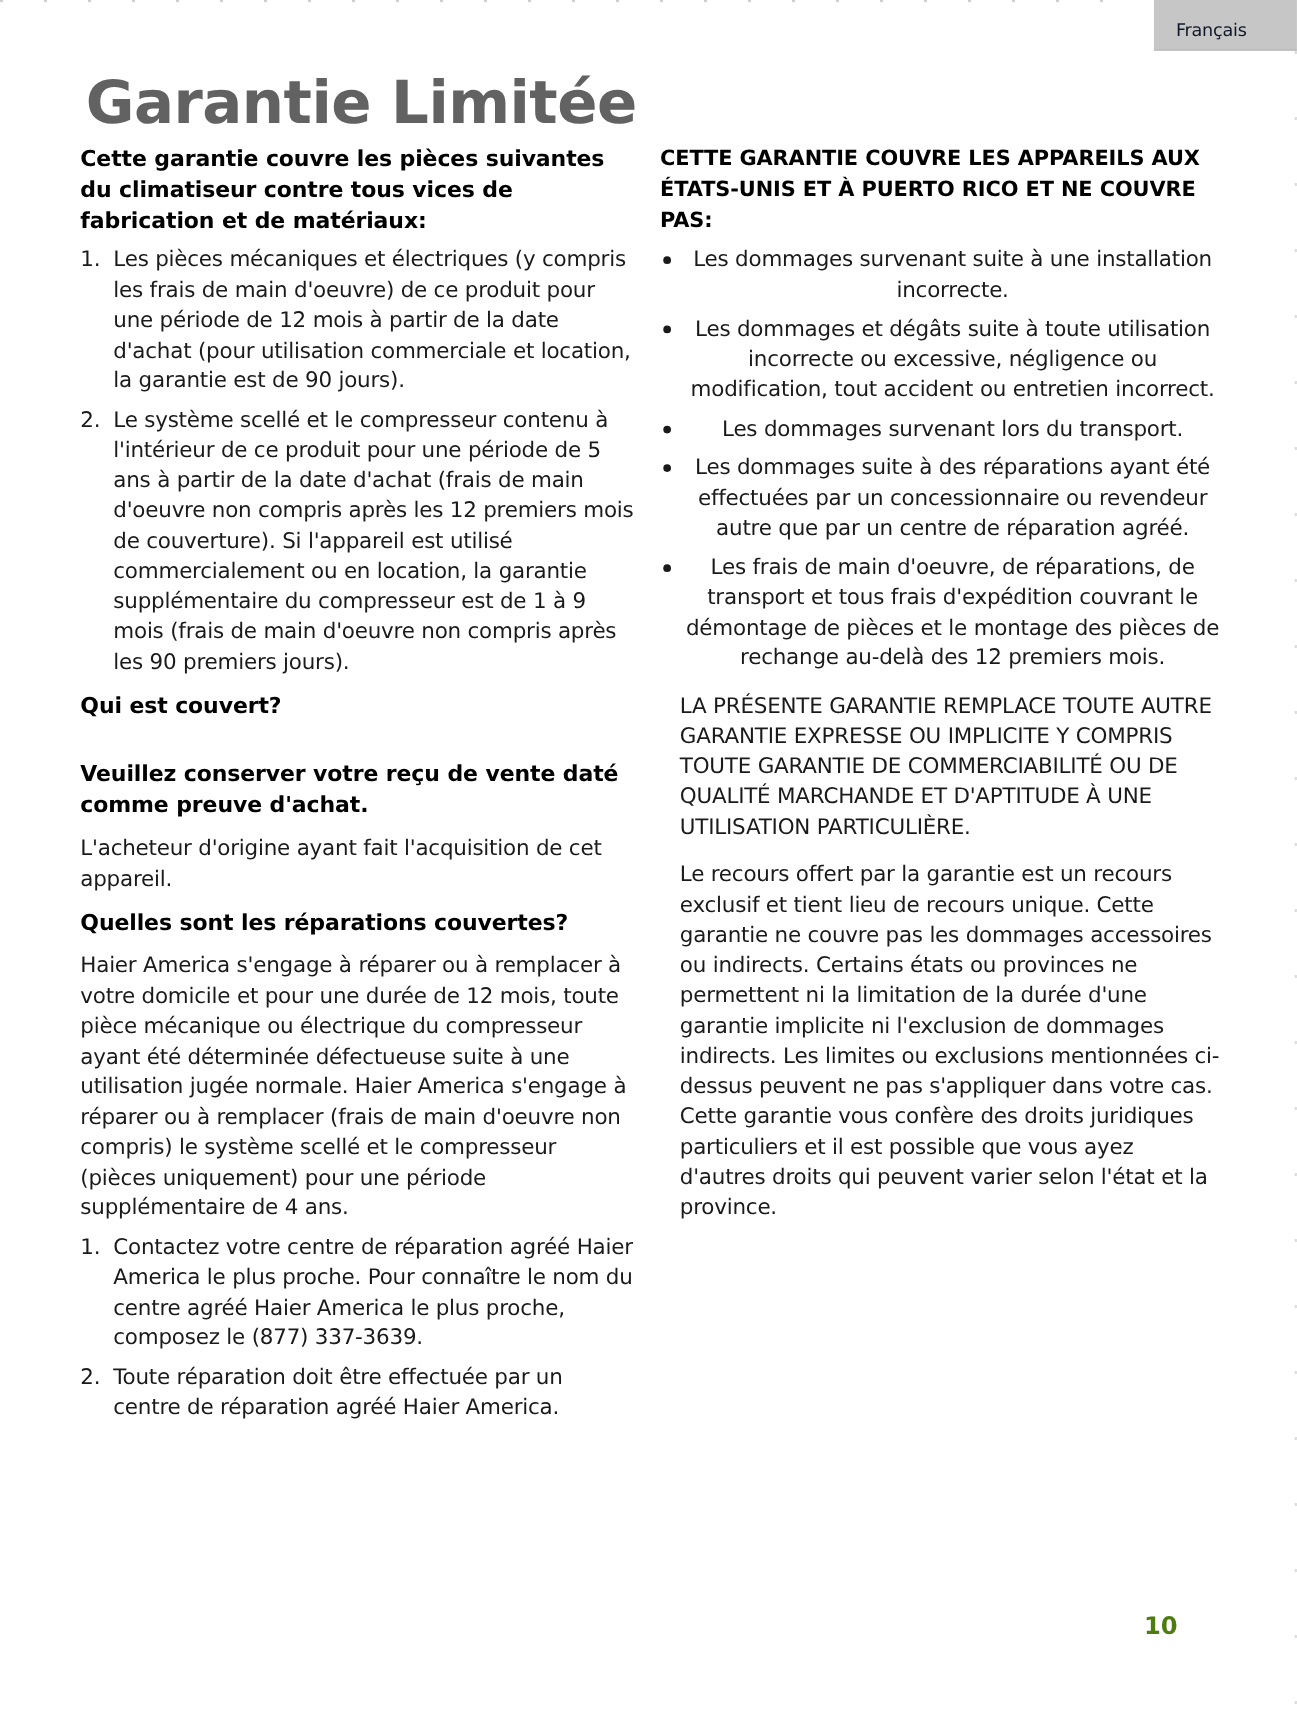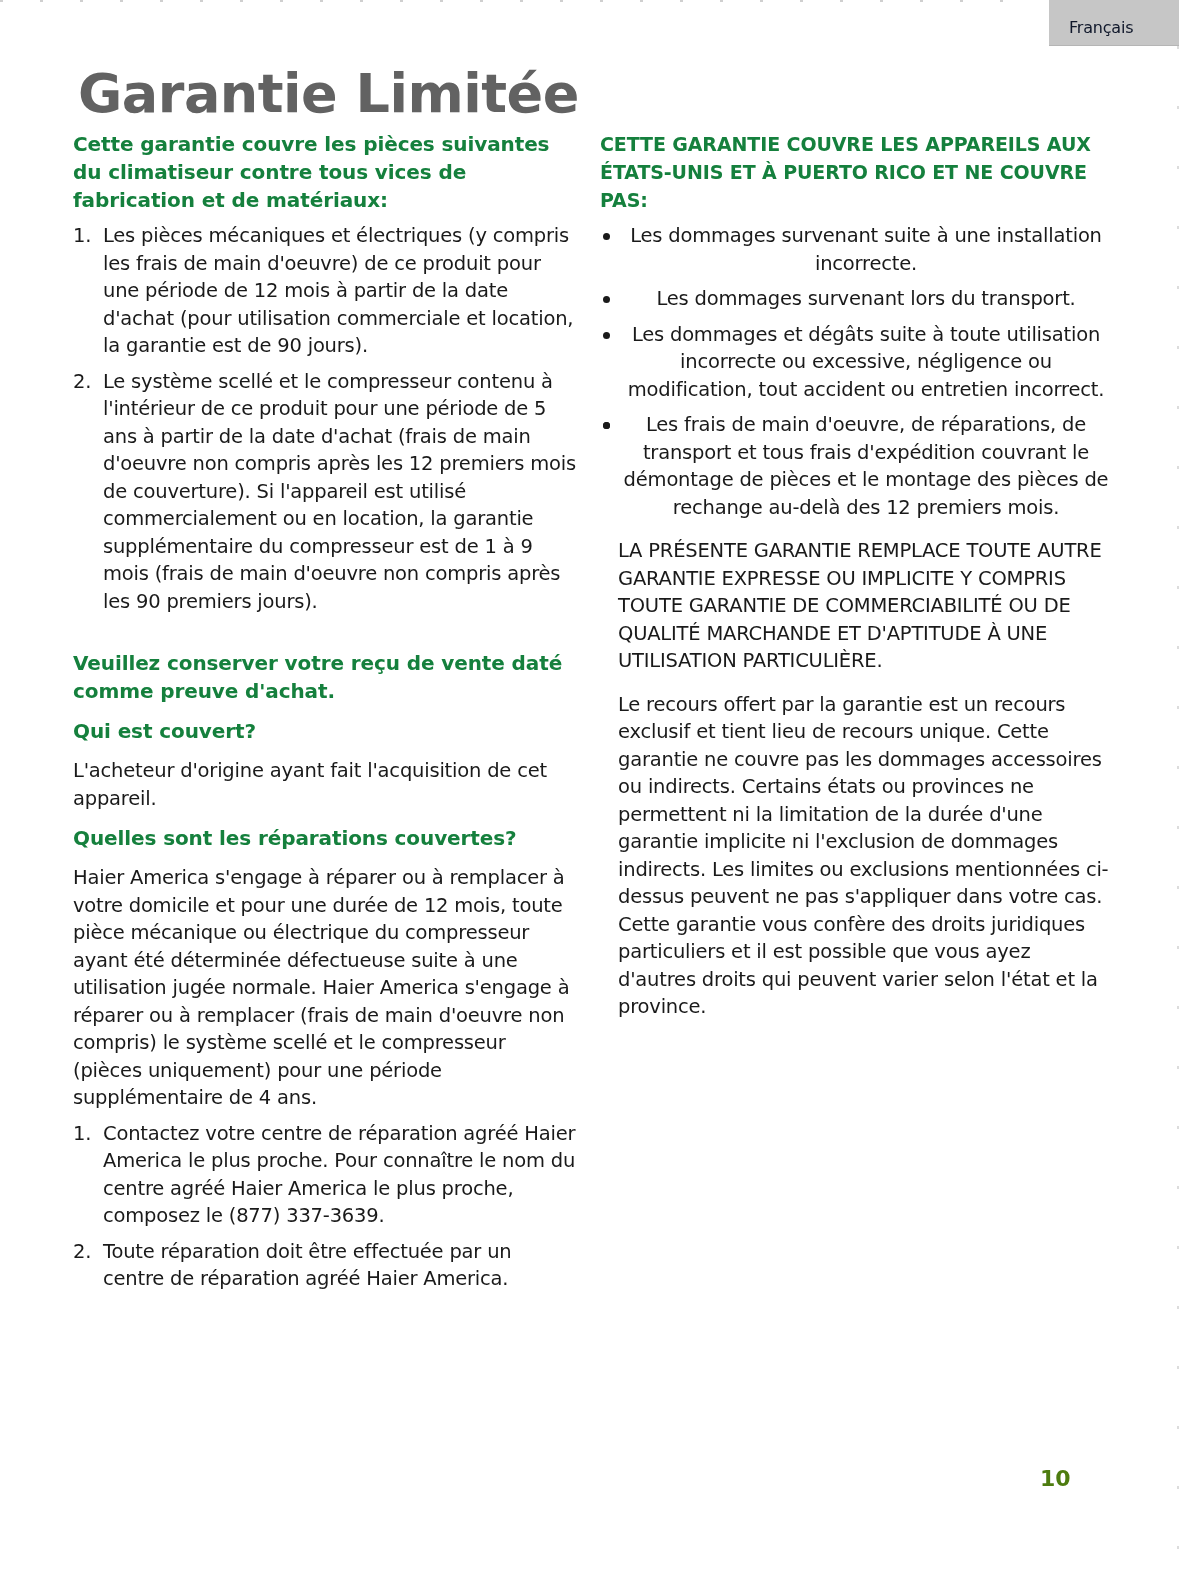--- a/index.html
+++ b/index.html
@@ -25,21 +25,21 @@
       color: #626262;
     }
     .col {
       position: absolute; top: 130px;
       font-size: 19.5px; line-height: 27.5px; letter-spacing: -0.2px;
     }
     .col-left { left: 73px; width: 505px; }
     .col-right { left: 600px; width: 510px; }
     .h-bold {
       font-weight: bold; font-size: 20px; line-height: 28px; margin: 0;
-      color: #15803d; letter-spacing: -0.1px;
+      color: #000000; letter-spacing: -0.1px;
     }
     .h-upper { text-transform: none; font-size: 19px; }
     ol.num, ul.bul { list-style: none; margin: 0; padding: 0; }
     ol.num li { position: relative; padding-left: 30px; margin-top: 8px; }
     ol.num li .mk { position: absolute; left: 0; top: 0; }
     ul.bul li { position: relative; padding-left: 22px; margin-top: 8px; text-align: center; }
     ul.bul li .mk {
       position: absolute; left: 3px; top: 11px; width: 7px; height: 7px;
       border-radius: 50%; background: #1a1a1a;
     }
@@ -75,23 +75,23 @@
     <li>
       <span class="mk">1.</span>
       <span>Les pièces mécaniques et électriques (y compris les frais de main d'oeuvre) de ce produit pour une période de 12 mois à partir de la date d'achat (pour utilisation commerciale et location, la garantie est de 90 jours).</span>
     </li>
     <li>
       <span class="mk">2.</span>
       <span>Le système scellé et le compresseur contenu à l'intérieur de ce produit pour une période de 5 ans à partir de la date d'achat (frais de main d'oeuvre non compris après les 12 premiers mois de couverture). Si l'appareil est utilisé commercialement ou en location, la garantie supplémentaire du compresseur est de 1 à 9 mois (frais de main d'oeuvre non compris après les 90 premiers jours).</span>
     </li>
   </ol>
 
+  <h2 class="h-bold mt12">Qui est couvert?</h2>
+
   <h2 class="h-bold mt30">Veuillez conserver votre reçu de vente daté comme preuve d'achat.</h2>
-
-  <h2 class="h-bold mt12">Qui est couvert?</h2>
   <p class="mt12">L'acheteur d'origine ayant fait l'acquisition de cet appareil.</p>
 
   <h2 class="h-bold mt12">Quelles sont les réparations couvertes?</h2>
   <p class="mt12">Haier America s'engage à réparer ou à remplacer à votre domicile et pour une durée de 12 mois, toute pièce mécanique ou électrique du compresseur ayant été déterminée défectueuse suite à une utilisation jugée normale. Haier America s'engage à réparer ou à remplacer (frais de main d'oeuvre non compris) le système scellé et le compresseur (pièces uniquement) pour une période supplémentaire de 4 ans.</p>
 
   <ol class="num">
     <li>
       <span class="mk">1.</span>
       <span>Contactez votre centre de réparation agréé Haier America le plus proche. Pour connaître le nom du centre agréé Haier America le plus proche, composez le (877) 337-3639.</span>
     </li>
@@ -105,28 +105,29 @@
 <div class="col col-right">
   <h2 class="h-bold h-upper">CETTE GARANTIE COUVRE LES APPAREILS AUX ÉTATS-UNIS ET À PUERTO RICO ET NE COUVRE PAS:</h2>
 
   <ul class="bul">
     <li>
       <span class="mk"></span>
       <span>Les dommages survenant suite à une installation incorrecte.</span>
     </li>
     <li>
       <span class="mk"></span>
+      <span>Les dommages et dégâts suite à toute utilisation incorrecte ou excessive, négligence ou modification, tout accident ou entretien incorrect.</span>
+    </li>
+    <li>
+      <span class="mk"></span>
       <span>Les dommages survenant lors du transport.</span>
     </li>
     <li>
       <span class="mk"></span>
-      <span>Les dommages et dégâts suite à toute utilisation incorrecte ou excessive, négligence ou modification, tout accident ou entretien incorrect.</span>
-    </li>
-    <li>
-      <span class="mk"></span>
+      <span>Les dommages suite à des réparations ayant été effectuées par un concessionnaire ou revendeur autre que par un centre de réparation agréé.</span>
     </li>
     <li>
       <span class="mk"></span>
       <span>Les frais de main d'oeuvre, de réparations, de transport et tous frais d'expédition couvrant le démontage de pièces et le montage des pièces de rechange au-delà des 12 premiers mois.</span>
     </li>
   </ul>
 
   <p class="mt16">LA PRÉSENTE GARANTIE REMPLACE TOUTE AUTRE GARANTIE EXPRESSE OU IMPLICITE Y COMPRIS TOUTE GARANTIE DE COMMERCIABILITÉ OU DE QUALITÉ MARCHANDE ET D'APTITUDE À UNE UTILISATION PARTICULIÈRE.</p>
 
   <p class="mt16">Le recours offert par la garantie est un recours exclusif et tient lieu de recours unique. Cette garantie ne couvre pas les dommages accessoires ou indirects. Certains états ou provinces ne permettent ni la limitation de la durée d'une garantie implicite ni l'exclusion de dommages indirects. Les limites ou exclusions mentionnées ci-dessus peuvent ne pas s'appliquer dans votre cas. Cette garantie vous confère des droits juridiques particuliers et il est possible que vous ayez d'autres droits qui peuvent varier selon l'état et la province.</p>

